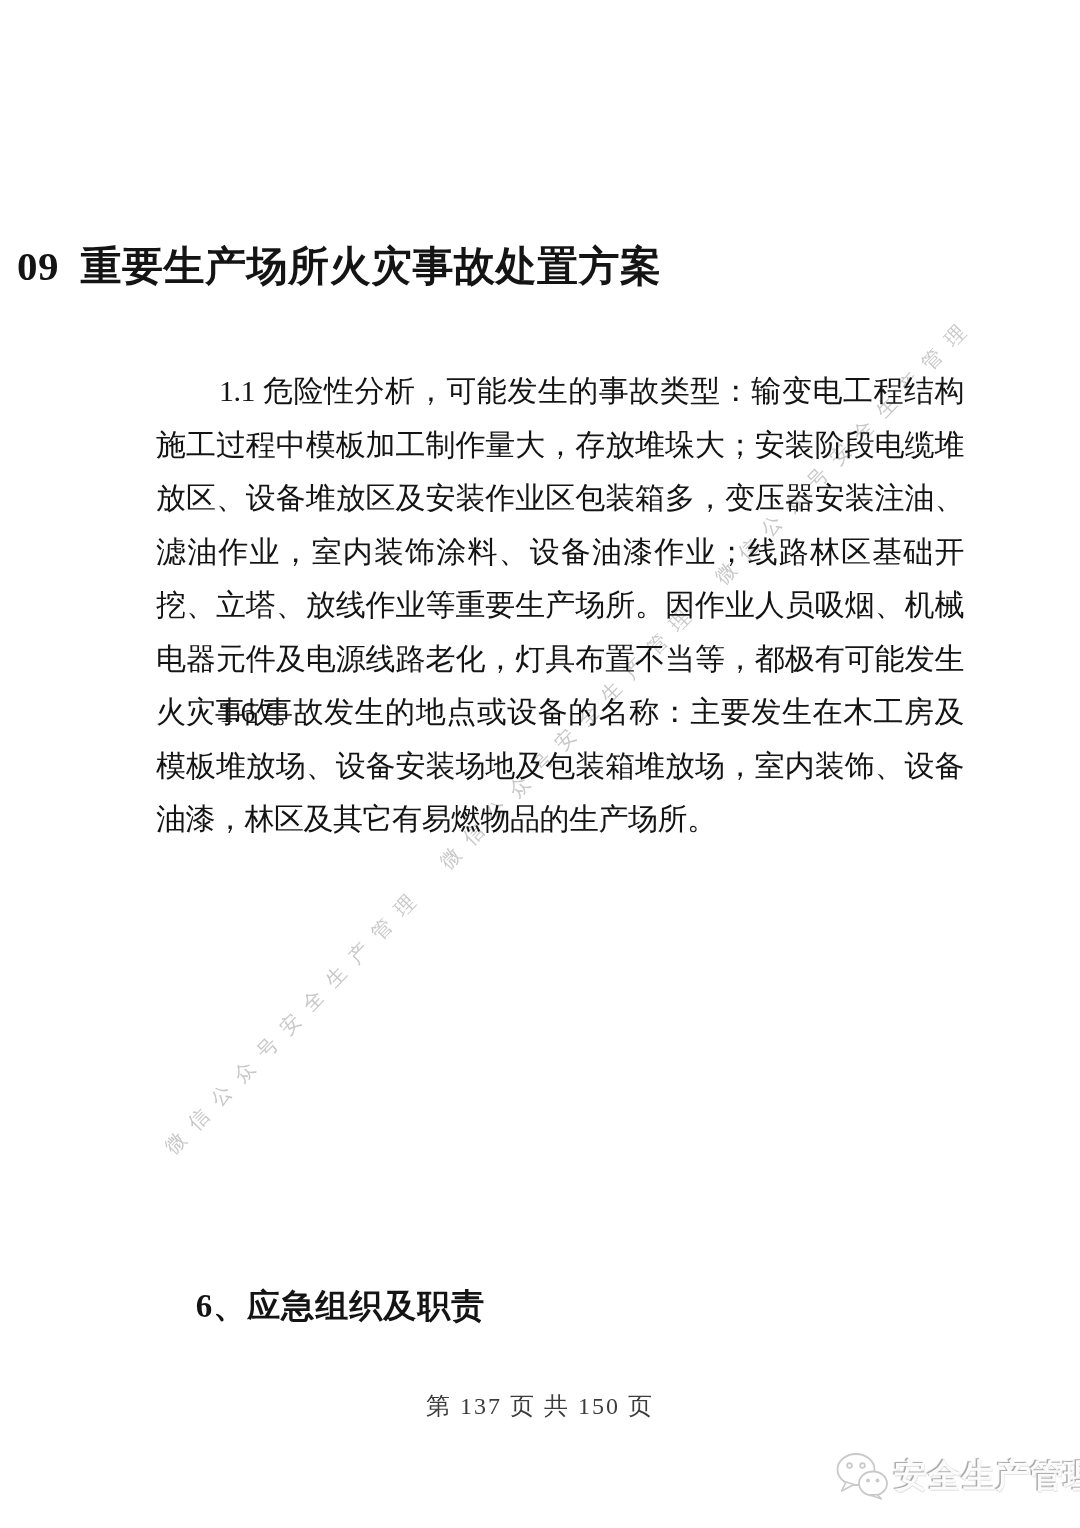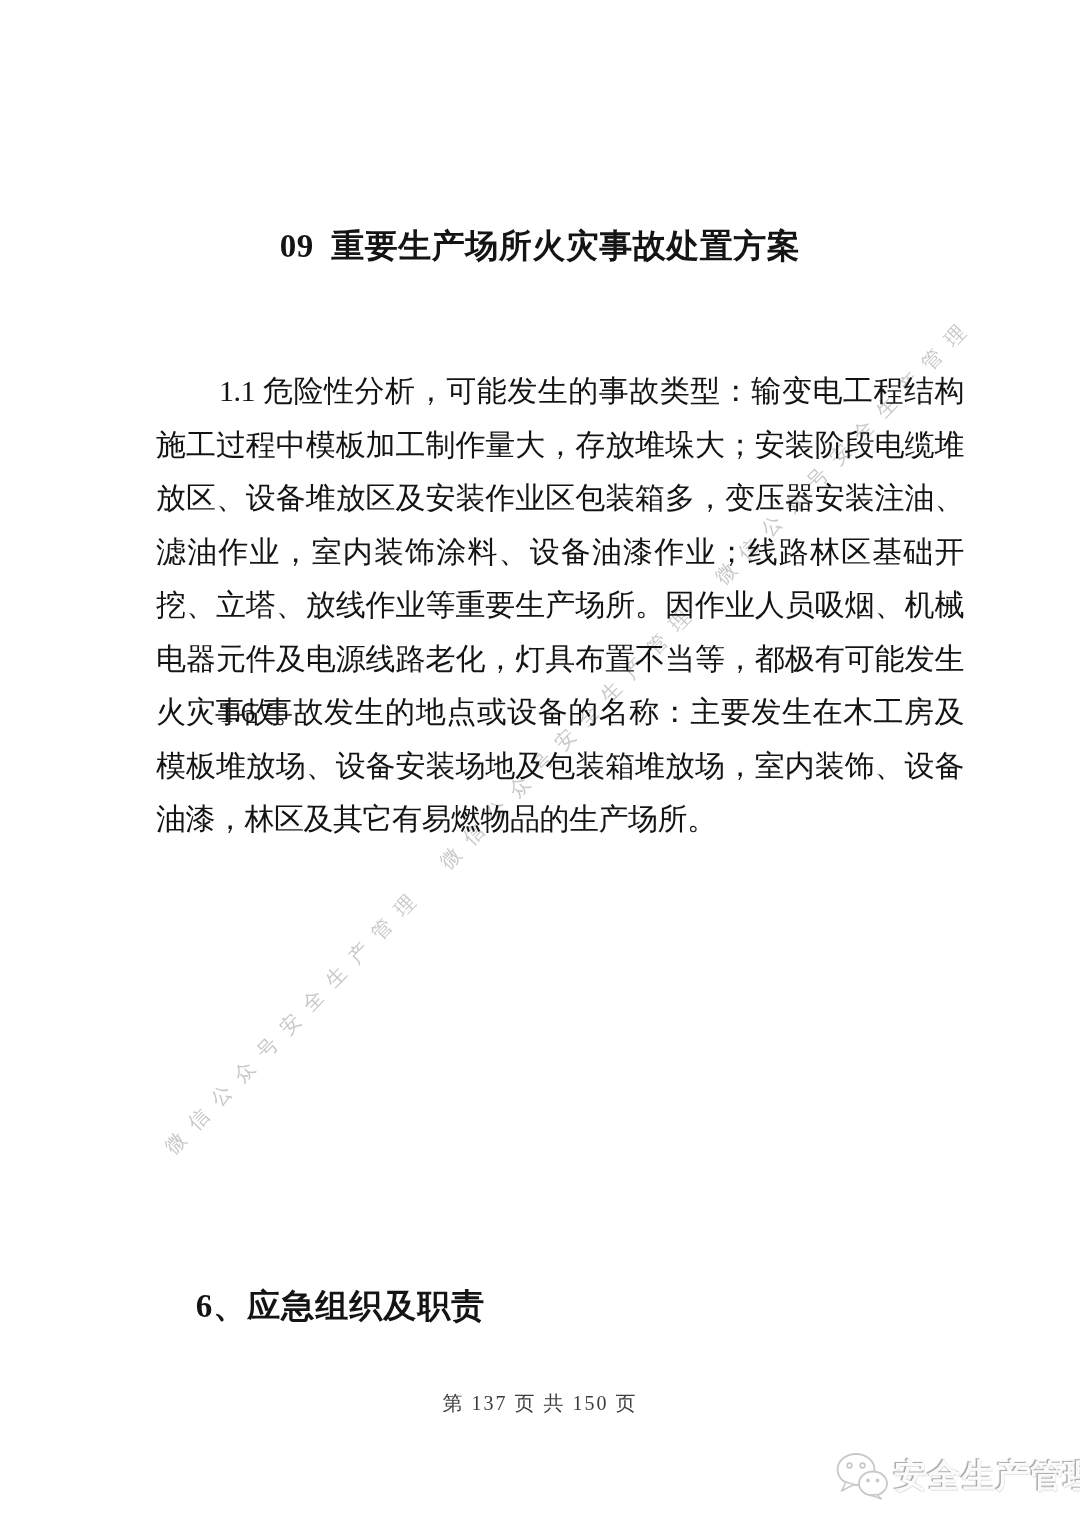--- a/index.html
+++ b/index.html
@@ -21,23 +21,23 @@
     white-space:nowrap;
     font-size:20px;
     letter-spacing:13px;
     color:#c7c7c7;
     user-select:none;
     pointer-events:none;
   }
   .doc-title{
     position:absolute;
     left:0;right:0;top:222px;
-    margin:2px;
-    text-align:center;
-    font-size:33px;
+    margin:17px;
+    text-align:left;
+    font-size:41px;
     font-weight:700;
     letter-spacing:0.5px;
     white-space:pre;
   }
   .sec-heading{
     position:absolute;
     left:138px;width:810px;
     margin:0;
     font-size:33px;
     font-weight:700;
@@ -58,21 +58,21 @@
     text-indent:2.1em;
   }
   .p11{top:346px;}
   .p12{top:667px;}
   .p13{top:828px;}
   .p14{top:989px;}
   .page-footer{
     position:absolute;
     left:0;right:0;top:1390px;
     text-align:center;
-    font-size:20px;
+    font-size:24px;
     letter-spacing:2px;
     color:#3c3c3c;
   }
   .wechat-badge{
     position:absolute;
     left:836px;top:1452px;
     display:flex;
     align-items:center;
     gap:6px;
   }

